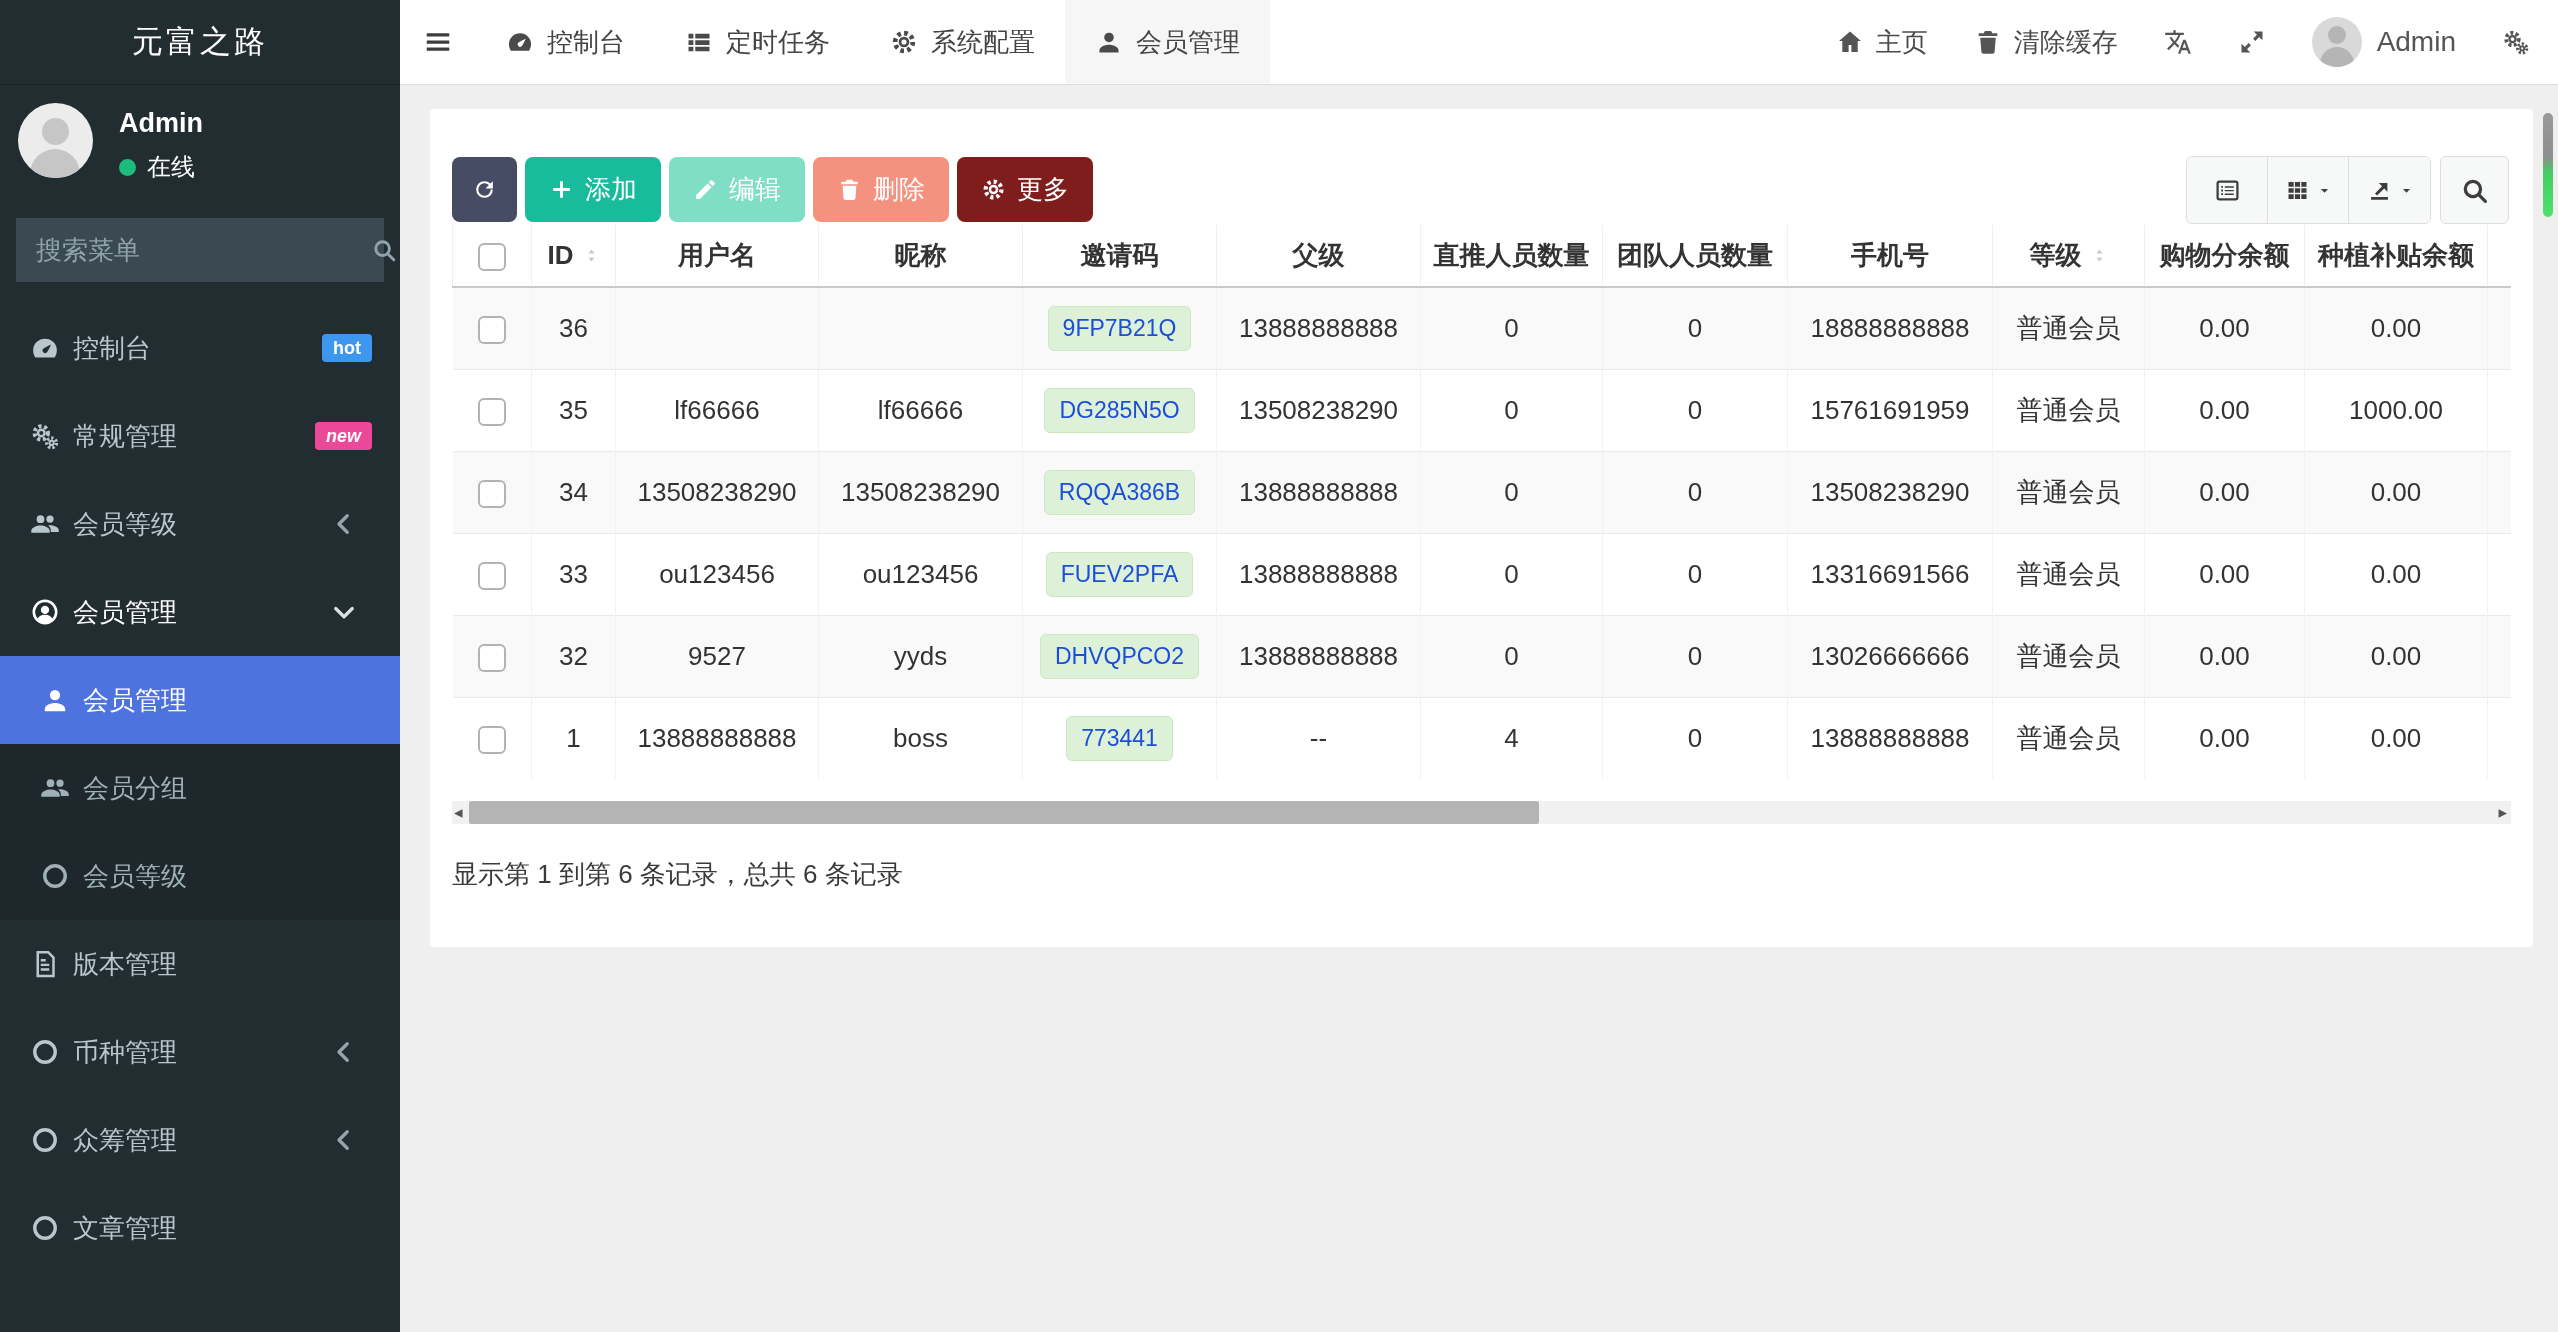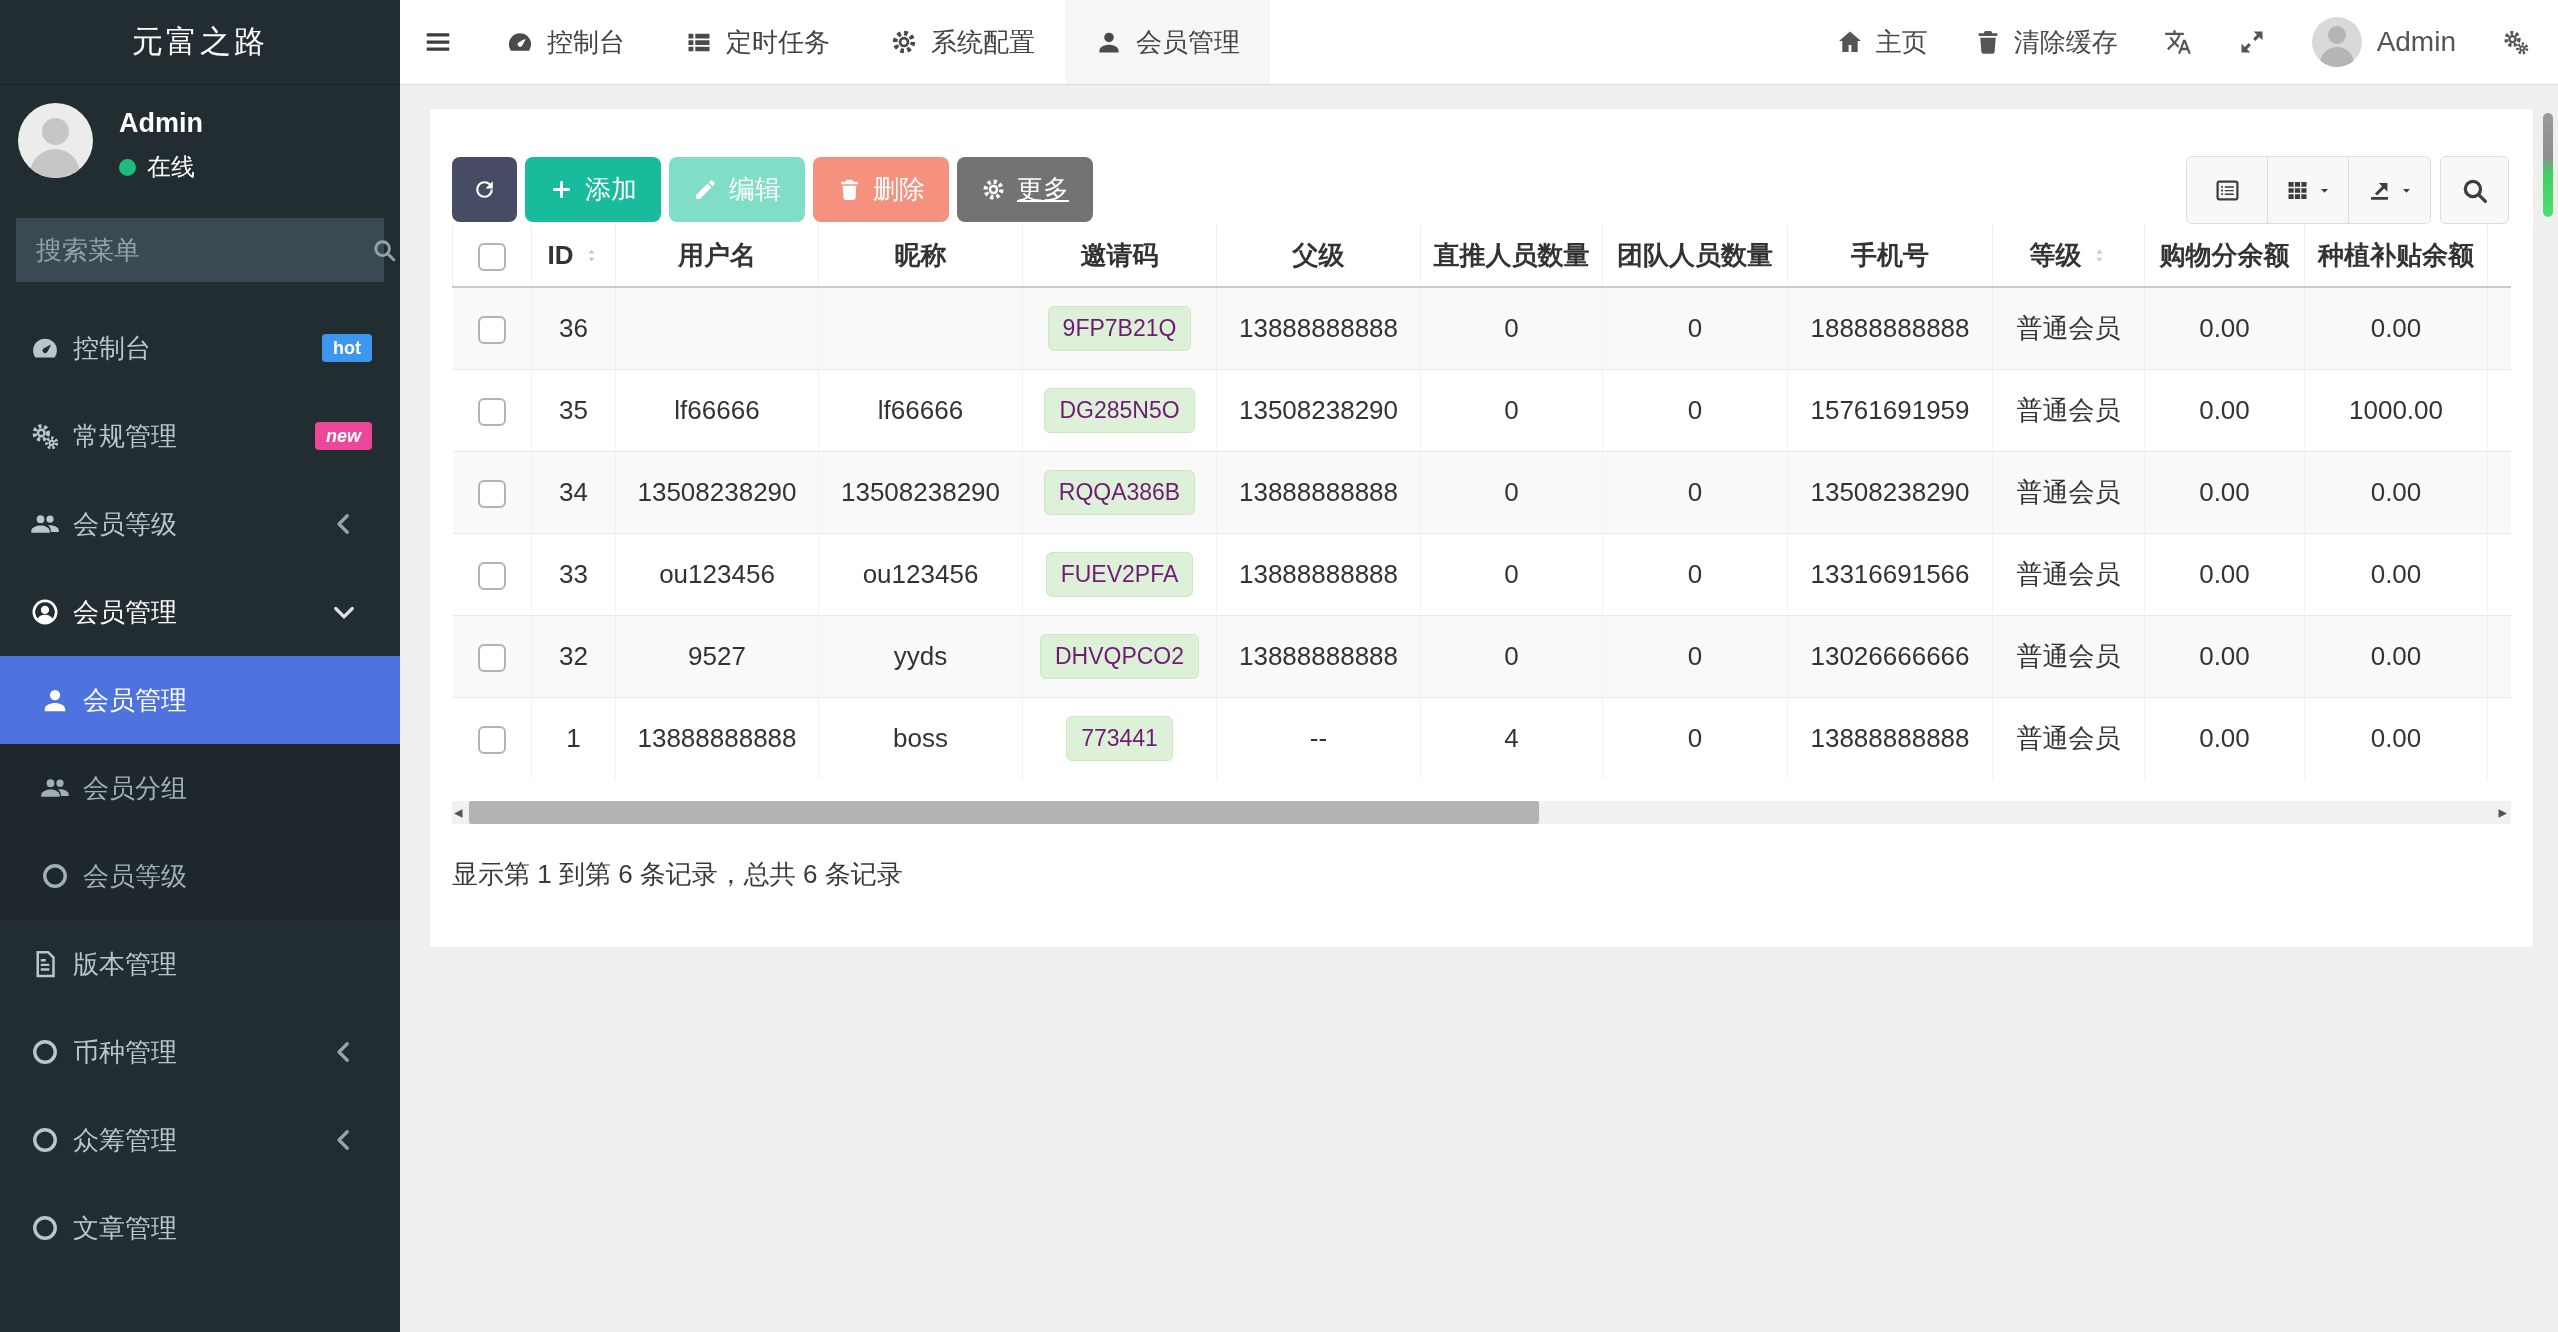--- a/index.html
+++ b/index.html
@@ -56,42 +56,42 @@
   
   .content { position: absolute; left: 0; top: 86px; right: 0; bottom: 0; background: #efefef; }
   .card { position: absolute; left: 30px; top: 23px; width: 2103px; height: 838px; background: #fff; border-radius: 4px; }
   .toolbar { position: absolute; left: 22px; top: 48px; display: flex; gap: 8px; }
   .btn { height: 65px; border: none; border-radius: 8px; color: #fff; font-size: 26px; display: flex; align-items: center; gap: 11px; padding: 0 24px; cursor: pointer; font-family: inherit; }
   .btn .ico { width: 25px; height: 25px; }
   .btn.refresh { width: 65px; justify-content: center; padding: 0; background: #454c63; }
   .btn.add { background: #18bc9c; }
   .btn.edit { background: #7fdec5; }
   .btn.del { background: #f5917f; }
-  .btn.more { background: #737373; text-decoration: underline; }
+  .btn.more { background: #7f1d1d; }
   .toolbar-right { position: absolute; right: 24px; top: 47px; display: flex; align-items: center; gap: 9px; }
   .search-input { width: 326px; height: 68px; border: 1px solid #ccc; border-radius: 4px; padding: 0 18px; font-size: 26px; color: #333; font-family: inherit; outline: none; }
   .search-input::placeholder { color: #a9a9a9; }
   .btn-group { display: flex; height: 68px; border: 1px solid #ddd; border-radius: 6px; overflow: hidden; }
   .tbtn { width: 81px; display: flex; align-items: center; justify-content: center; gap: 6px; background: #f7f8f8; border: none; border-right: 1px solid #ddd; color: #3d3d3d; cursor: pointer; }
   .tbtn:last-child { border-right: none; }
   .tbtn .ico { width: 27px; height: 27px; }
   .tbtn .caret { width: 15px; height: 15px; }
   .search-btn { width: 69px; height: 68px; border: 1px solid #ddd; border-radius: 6px; background: #f7f8f8; display: flex; align-items: center; justify-content: center; color: #3d3d3d; cursor: pointer; }
   .search-btn .ico { width: 29px; height: 29px; }
 
   
   .table-wrap { position: absolute; left: 22px; top: 116px; width: 2059px; height: 558px; overflow: hidden; }
   table { border-collapse: collapse; table-layout: fixed; width: 2459px; }
   th { height: 62px; font-size: 26px; font-weight: bold; color: #333; text-align: center; border-bottom: 2px solid #c9c9c9; border-right: 1px solid #efefef; background: #fff; }
   th:first-child { border-left: 1px solid #efefef; }
   td { height: 82px; text-align: center; font-size: 26px; color: #333; border-top: 1px solid #e9e9e9; border-right: 1px solid #f1f3f3; overflow: hidden; white-space: nowrap; }
   tr.stripe td { background: #f9f9f9; }
   .th-inner { display: inline-flex; align-items: center; gap: 9px; }
   .sort { width: 17px; height: 27px; color: #c8c8c8; }
-  .pill { display: inline-block; background: #ddf1d8; border: 1px solid #cbe8c0; border-radius: 6px; color: #701a75; font-size: 23px; padding: 8px 14px; }
+  .pill { display: inline-block; background: #ddf1d8; border: 1px solid #cbe8c0; border-radius: 6px; color: #1d4ed8; font-size: 23px; padding: 8px 14px; }
   .cb { width: 28px; height: 28px; appearance: none; -webkit-appearance: none; border: 2px solid #b3b3b3; border-radius: 6px; background: #fff; vertical-align: middle; cursor: pointer; }
 
   
   .hscroll { position: absolute; left: 22px; top: 692px; width: 2059px; height: 23px; background: #f1f1f1; }
   .hthumb { position: absolute; left: 17px; top: 0; width: 1070px; height: 23px; background: #b4b4b4; border-radius: 2px; cursor: pointer; }
   .harrow { position: absolute; top: 0; height: 23px; line-height: 23px; font-size: 17px; color: #555; cursor: pointer; }
   .harrow.left { left: 2px; }
   .harrow.right { right: 4px; }
   .summary { position: absolute; left: 22px; top: 748px; font-size: 26px; color: #3a3a3a; }
   .v-scroll { position: absolute; right: 5px; top: 113px; width: 10px; height: 104px; border-radius: 6px; z-index: 9;

